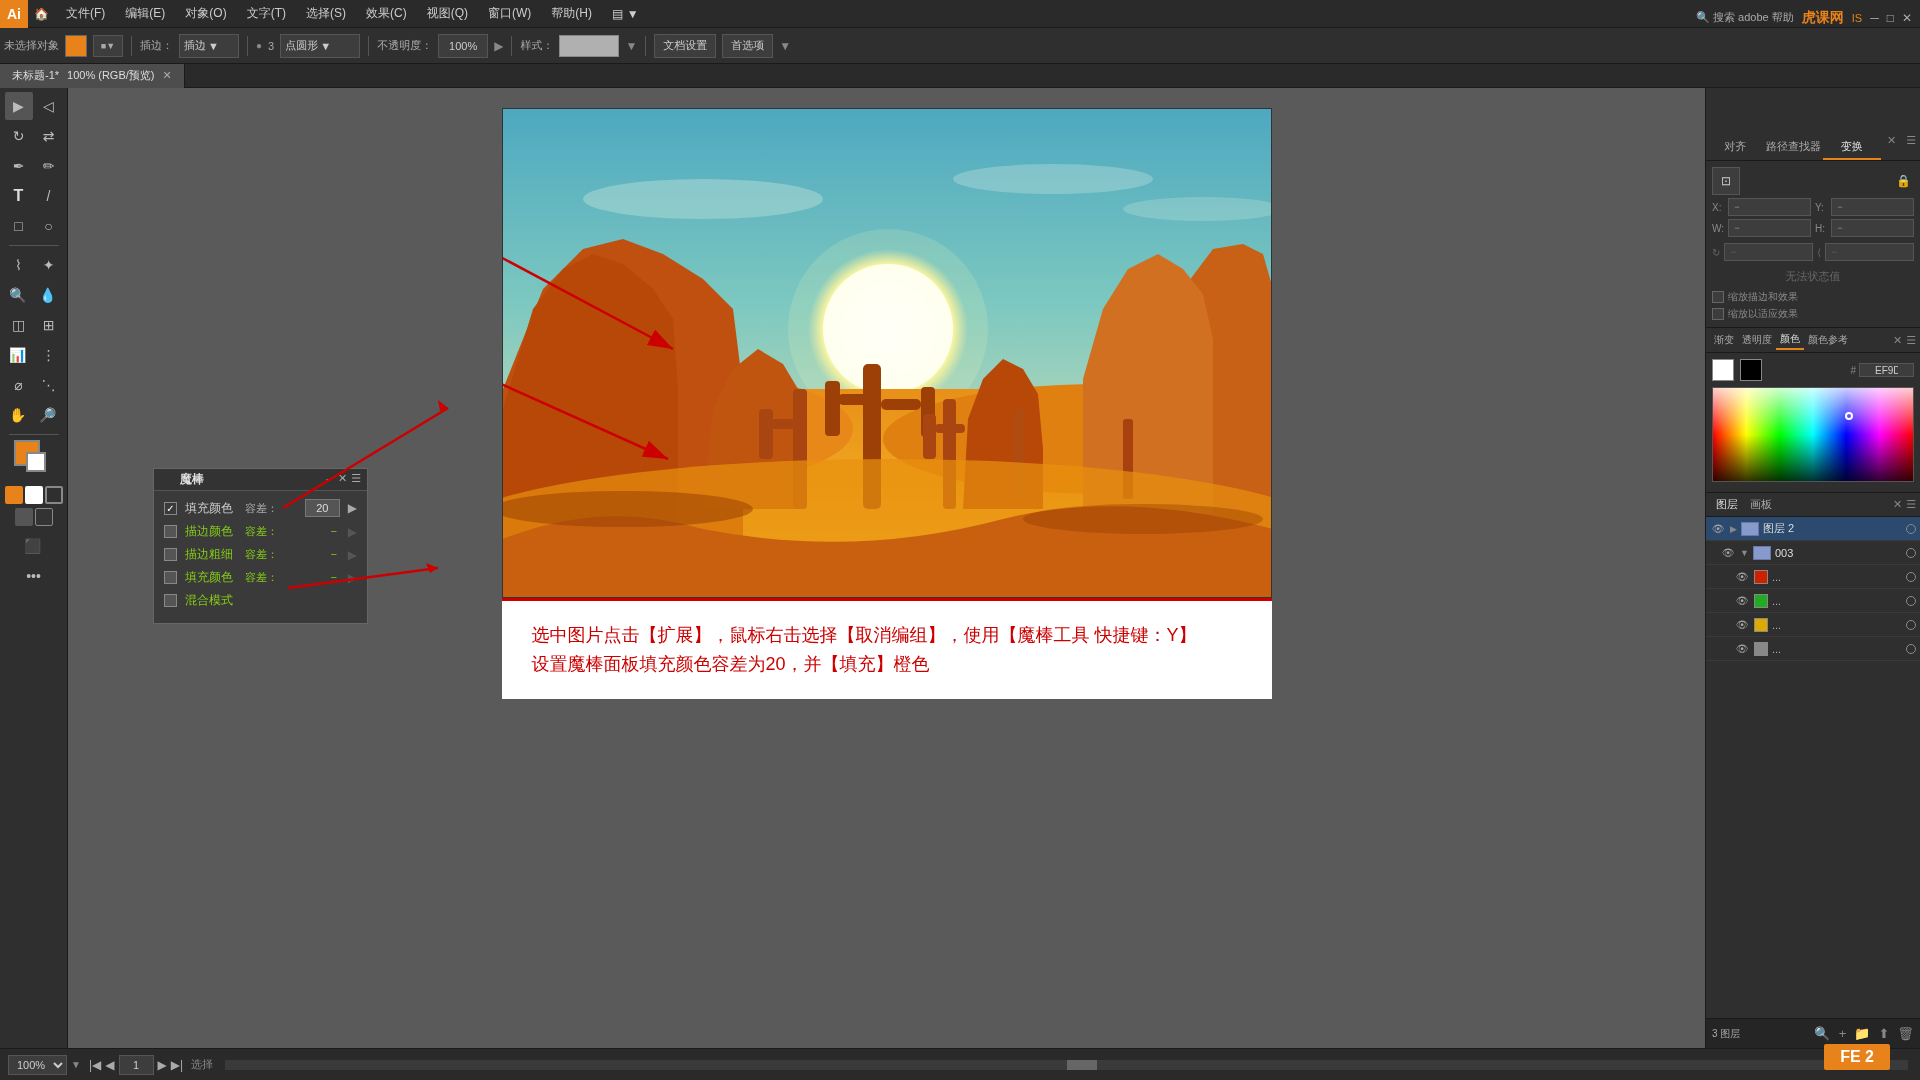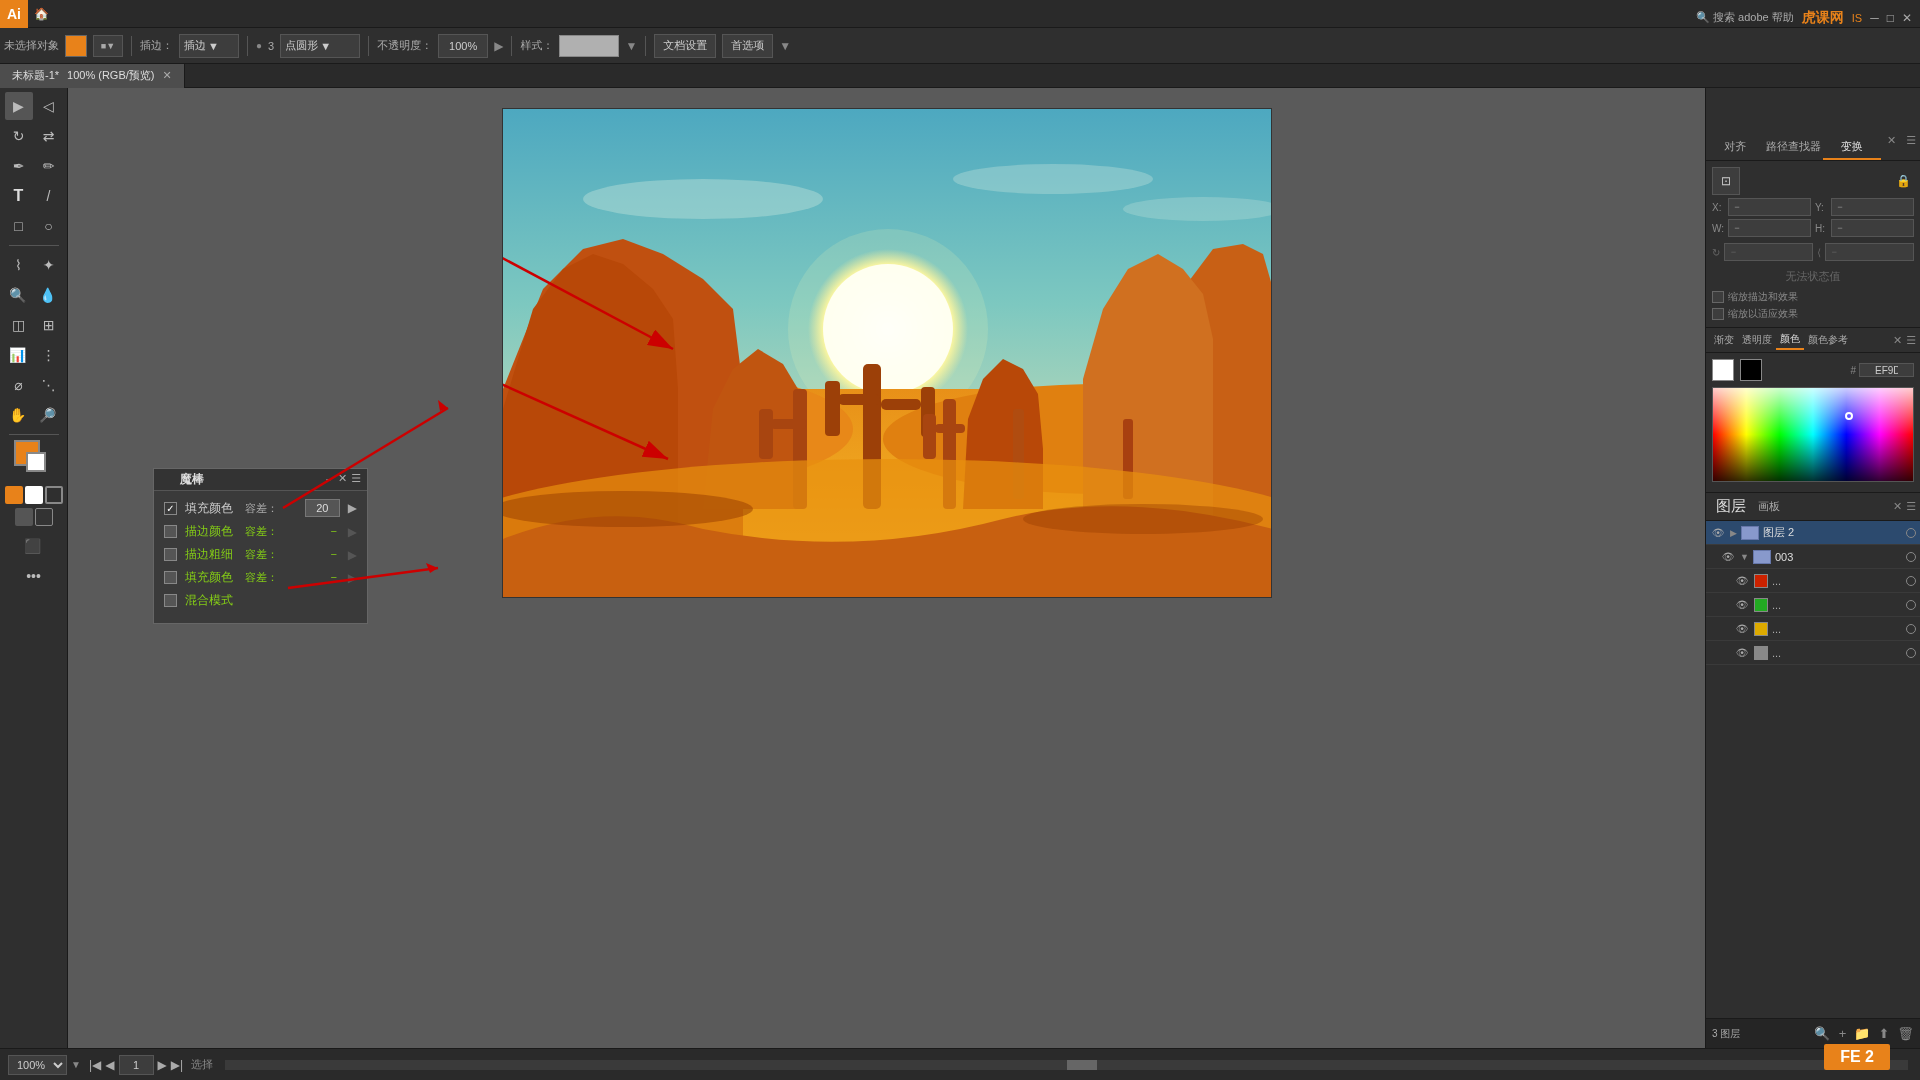--- a/index.html
+++ b/index.html
@@ -112,20 +112,32 @@
 
     
     .disabled-text { color: #84cc16; }
   </style>
 </head>
 <body>
 
 <div class="menu-bar">
   <div class="menu-bar-logo">Ai</div>
   <div class="menu-bar-home">🏠</div>
+  <div class="menu-items">
+    <div class="menu-item">文件(F)</div>
+    <div class="menu-item">编辑(E)</div>
+    <div class="menu-item">对象(O)</div>
+    <div class="menu-item">文字(T)</div>
+    <div class="menu-item">选择(S)</div>
+    <div class="menu-item">效果(C)</div>
+    <div class="menu-item">视图(Q)</div>
+    <div class="menu-item">窗口(W)</div>
+    <div class="menu-item">帮助(H)</div>
+    <div class="menu-item">▤ ▼</div>
+  </div>
   <div class="menu-bar-right">
     <span style="color:#aaa;font-size:11px;">🔍 搜索 adobe 帮助</span>
     <span style="color:#e8821a;font-size:14px;font-weight:bold;">虎课网</span>
     <span style="color:#e8821a;font-size:11px;">IS</span>
     <span style="color:#aaa;">─</span>
     <span style="color:#aaa;">□</span>
     <span style="color:#aaa;">✕</span>
   </div>
 </div>
 
@@ -404,20 +416,24 @@
 
           <line x1="-280" y1="150" x2="165" y2="350" stroke="#cc0000" stroke-width="2.5" marker-end="url(#arrowhead2)"></line>
           <defs>
             <marker id="arrowhead2" markerWidth="10" markerHeight="7" refX="10" refY="3.5" orient="auto">
               <polygon points="0 0, 10 3.5, 0 7" fill="#cc0000"></polygon>
             </marker>
           </defs>
         </svg>
       </div>
 
+      <div class="instruction-box">
+        <div class="instruction-text">选中图片点击【扩展】，鼠标右击选择【取消编组】，使用【魔棒工具 快捷键：Y】</div>
+        <div class="instruction-text">设置魔棒面板填充颜色容差为20，并【填充】橙色</div>
+      </div>
     </div>
 
     <svg style="position:absolute;top:0;left:0;width:100%;height:100%;pointer-events:none;z-index:60;">
 
       <line x1="215" y1="420" x2="380" y2="320" stroke="#cc0000" stroke-width="2.5"></line>
       <polygon points="380,320 370,312 372,323" fill="#cc0000"></polygon>
 
       <line x1="220" y1="500" x2="370" y2="480" stroke="#cc0000" stroke-width="2.5"></line>
       <polygon points="370,480 358,475 362,485" fill="#cc0000"></polygon>
     </svg>
@@ -497,21 +513,21 @@
         <div style="width:100%;height:95px;position:relative;margin-bottom:4px;background:linear-gradient(to right, #ff0000, #ffff00, #00ff00, #00ffff, #0000ff, #ff00ff, #ff0000);border:1px solid #555;overflow:hidden;">
           <div style="position:absolute;top:0;left:0;width:100%;height:100%;background:linear-gradient(to bottom,rgba(255,255,255,0.8) 0%,rgba(255,255,255,0) 50%,rgba(0,0,0,0.8) 100%);"></div>
 
           <div style="position:absolute;top:30%;left:68%;width:8px;height:8px;border:2px solid white;border-radius:50%;transform:translate(-50%,-50%);"></div>
         </div>
       </div>
     </div>
 
     <div style="flex:1;display:flex;flex-direction:column;overflow:hidden;">
       <div style="display:flex;align-items:center;border-bottom:1px solid #1a1a1a;padding:2px 4px;">
-        <span style="color:#ddd;font-size:15px;padding:2px 6px;cursor:pointer;">图层</span>
+        <span style="color:#ddd;font-size:11px;padding:2px 6px;cursor:pointer;">图层</span>
         <span style="color:#aaa;font-size:11px;padding:2px 6px;cursor:pointer;">画板</span>
         <div style="margin-left:auto;display:flex;gap:4px;">
           <span style="color:#888;font-size:11px;cursor:pointer;">✕</span>
           <span style="color:#888;font-size:11px;cursor:pointer;">☰</span>
         </div>
       </div>
       <div style="flex:1;overflow-y:auto;">
 
         <div class="layer-item selected">
           <span class="layer-eye">👁</span>

